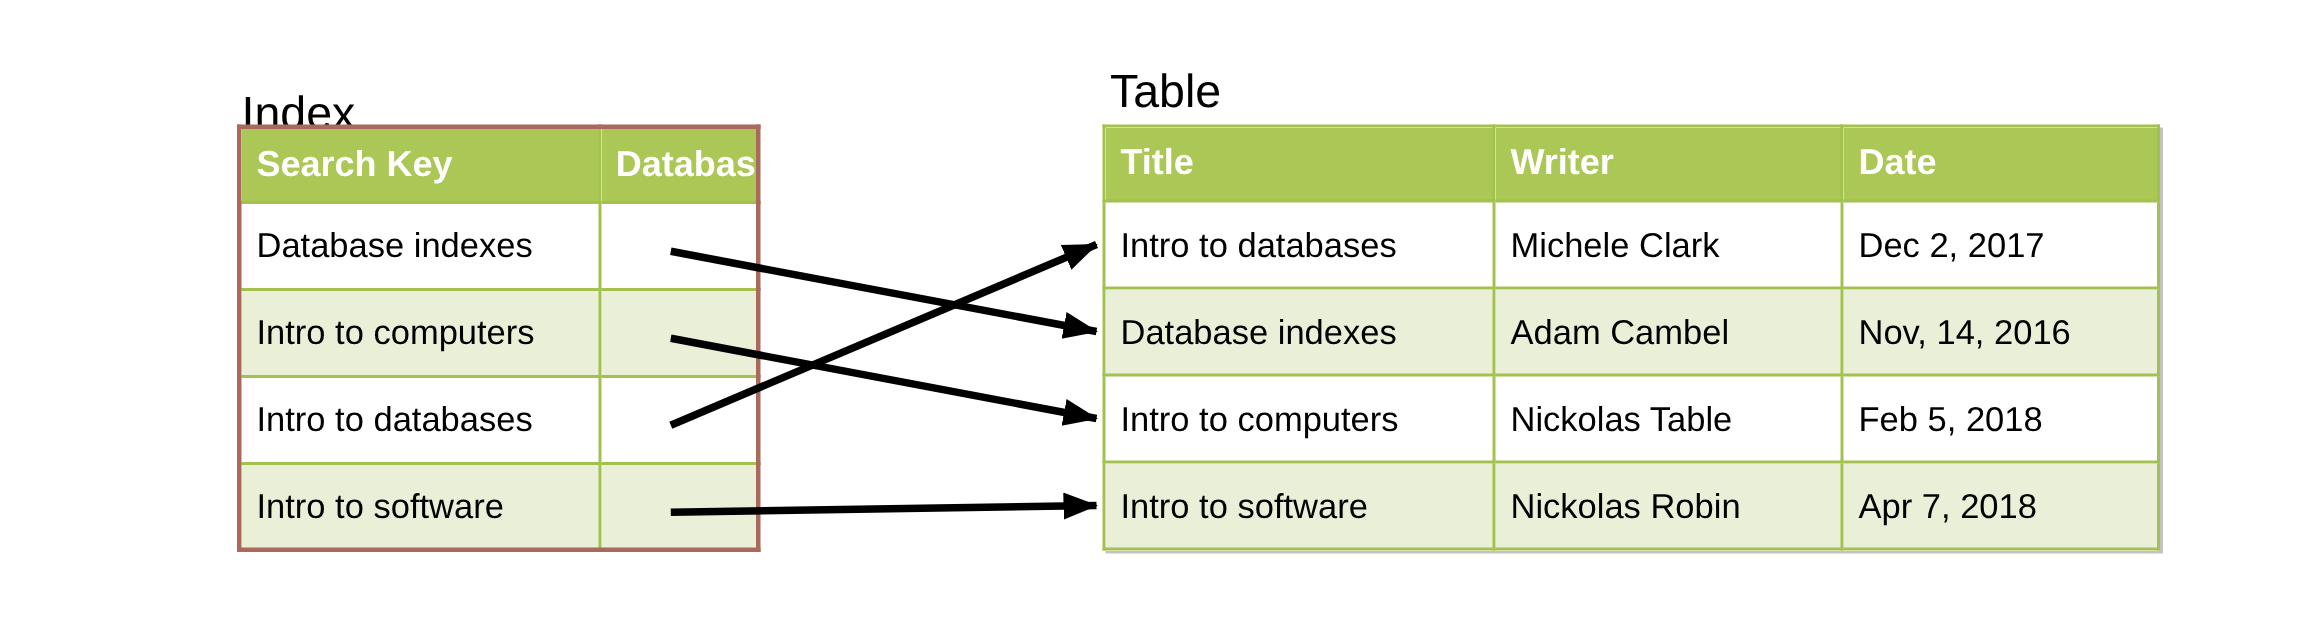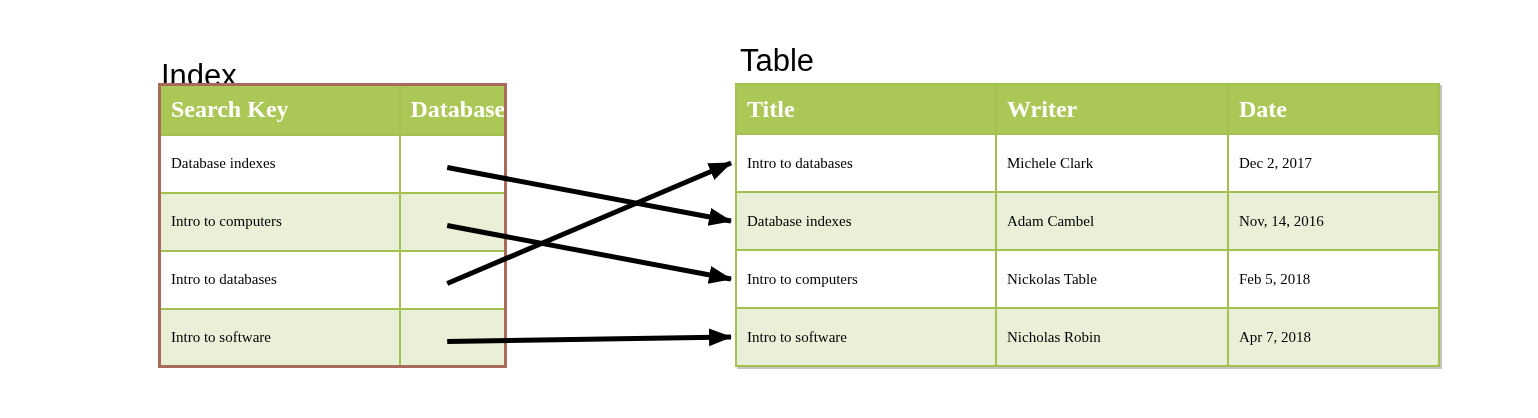--- a/index.html
+++ b/index.html
@@ -8,28 +8,28 @@
     --grid-green:#a2c14e;
     --index-border:#a96a5c;
     --arrow:#000000;
   }
   *{box-sizing:border-box;}
   body{margin:0;font-family:"Liberation Sans",sans-serif;background:#fff;}
   .canvas{position:relative;width:1538px;height:418px;background:#ffffff;overflow:hidden;}
   .title{position:absolute;font-size:31px;line-height:34px;color:#000;}
   .index-title{left:161px;top:28px;margin-top:31px;}
   .table-title{left:740px;top:44px;}
-  table{position:absolute;border-collapse:collapse;table-layout:fixed;font-family:Liberation Serif, serif;}
+  table{position:absolute;border-collapse:collapse;table-layout:fixed;}
   .index-table{left:158px;top:83px;width:346px;border:3px solid var(--index-border);}
   .main-table{left:735px;top:83px;width:703px;border:2px solid var(--grid-green);
               box-shadow:2px 2px 0 rgba(145,145,145,0.55);}
   th,td{border:2px solid var(--grid-green);overflow:hidden;white-space:nowrap;}
   th{background:var(--header-green);color:#ffffff;font-size:24px;font-weight:bold;
      text-align:left;padding:0 0 0 10px;height:50px;}
-  td{font-size:15px;color:#000;padding:0 0 0 10px;height:58px;background:#fff;}
+  td{font-size:23px;color:#000;padding:0 0 0 10px;height:58px;background:#fff;}
   .main-table td.date-cell{}
   tbody tr:nth-child(even) td{background:var(--row-alt);}
   svg.arrows{position:absolute;left:0;top:0;width:1538px;height:418px;pointer-events:none;}
   svg.arrows line{stroke:var(--arrow);stroke-width:5;}
   svg.arrows #ah path{fill:var(--arrow);}
 </style>
 </head>
 <body>
 
 <div class="canvas">
@@ -92,21 +92,21 @@
         <td>Adam Cambel</td>
         <td class="date-cell">Nov, 14, 2016</td>
       </tr>
       <tr>
         <td>Intro to computers</td>
         <td>Nickolas Table</td>
         <td class="date-cell">Feb 5, 2018</td>
       </tr>
       <tr>
         <td>Intro to software</td>
-        <td>Nicholas Robin</td>
+        <td>Nickolas Robin</td>
         <td class="date-cell">Apr 7, 2018</td>
       </tr>
     </tbody>
   </table>
 
   <svg class="arrows" xmlns="http://www.w3.org/2000/svg">
     <defs>
       <marker id="ah" markerUnits="userSpaceOnUse" markerWidth="26" markerHeight="20" refX="22" refY="9" orient="auto">
         <path d="M0,0 L23,9 L0,18 Z"></path>
       </marker>

